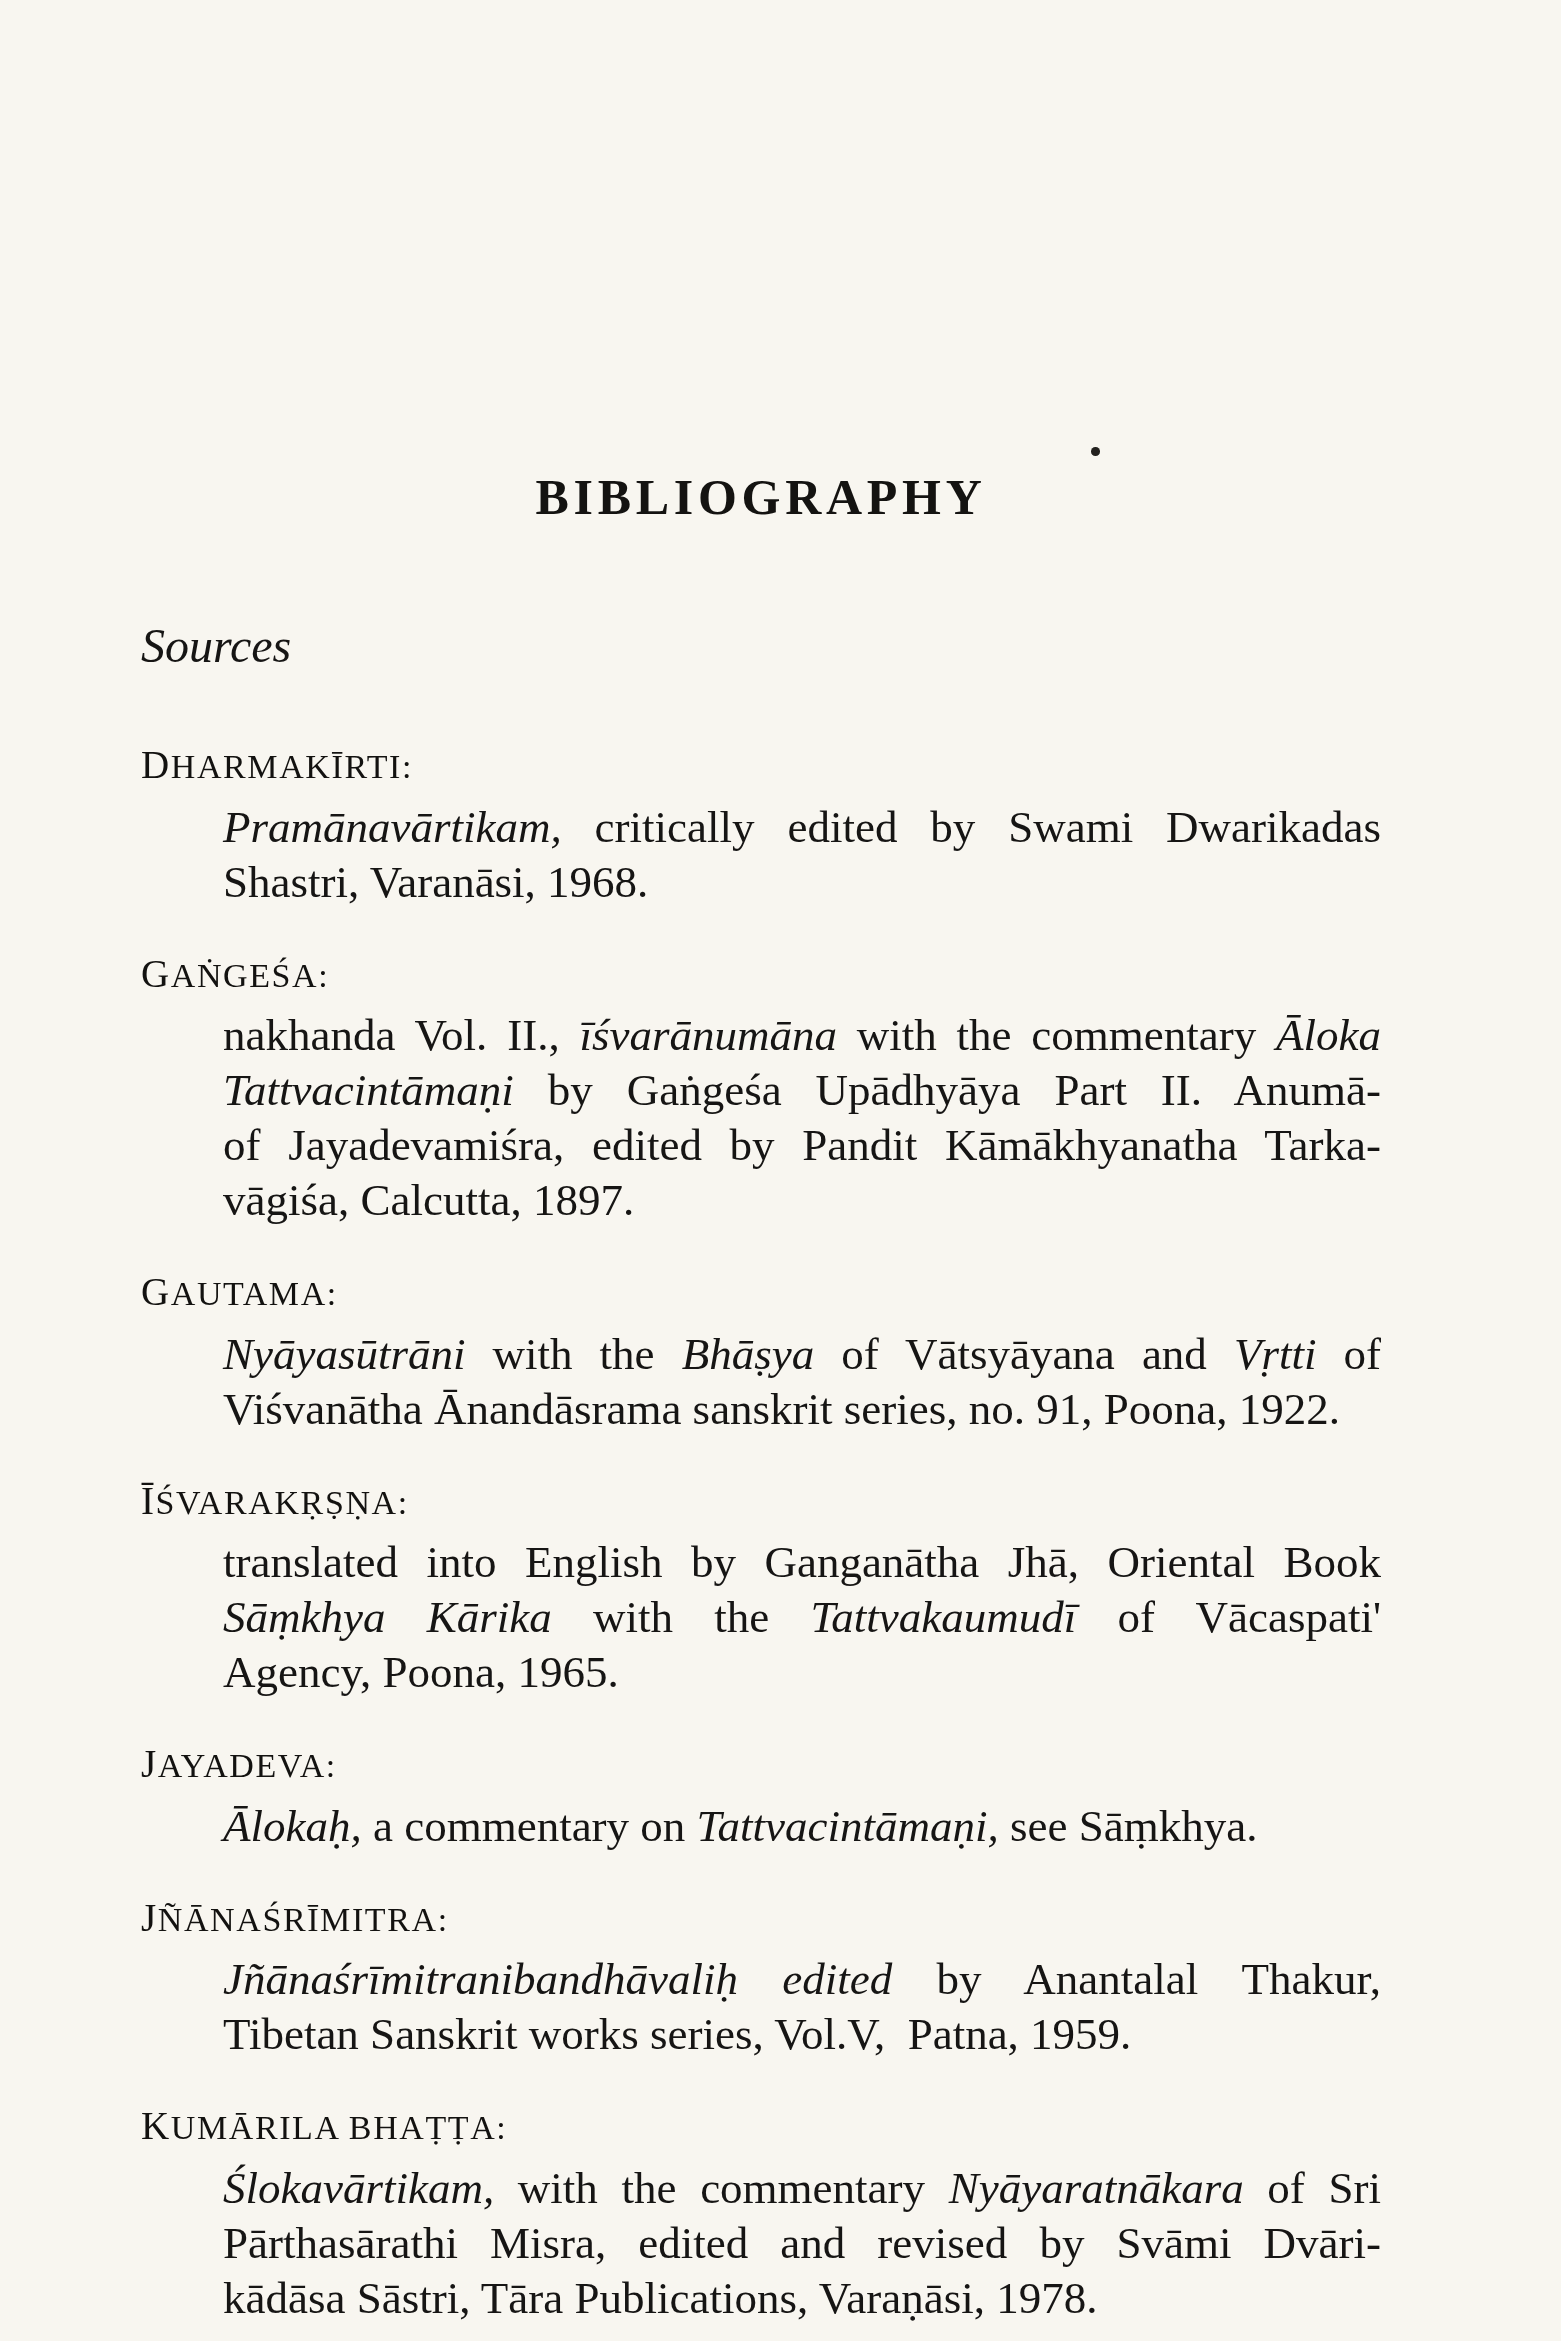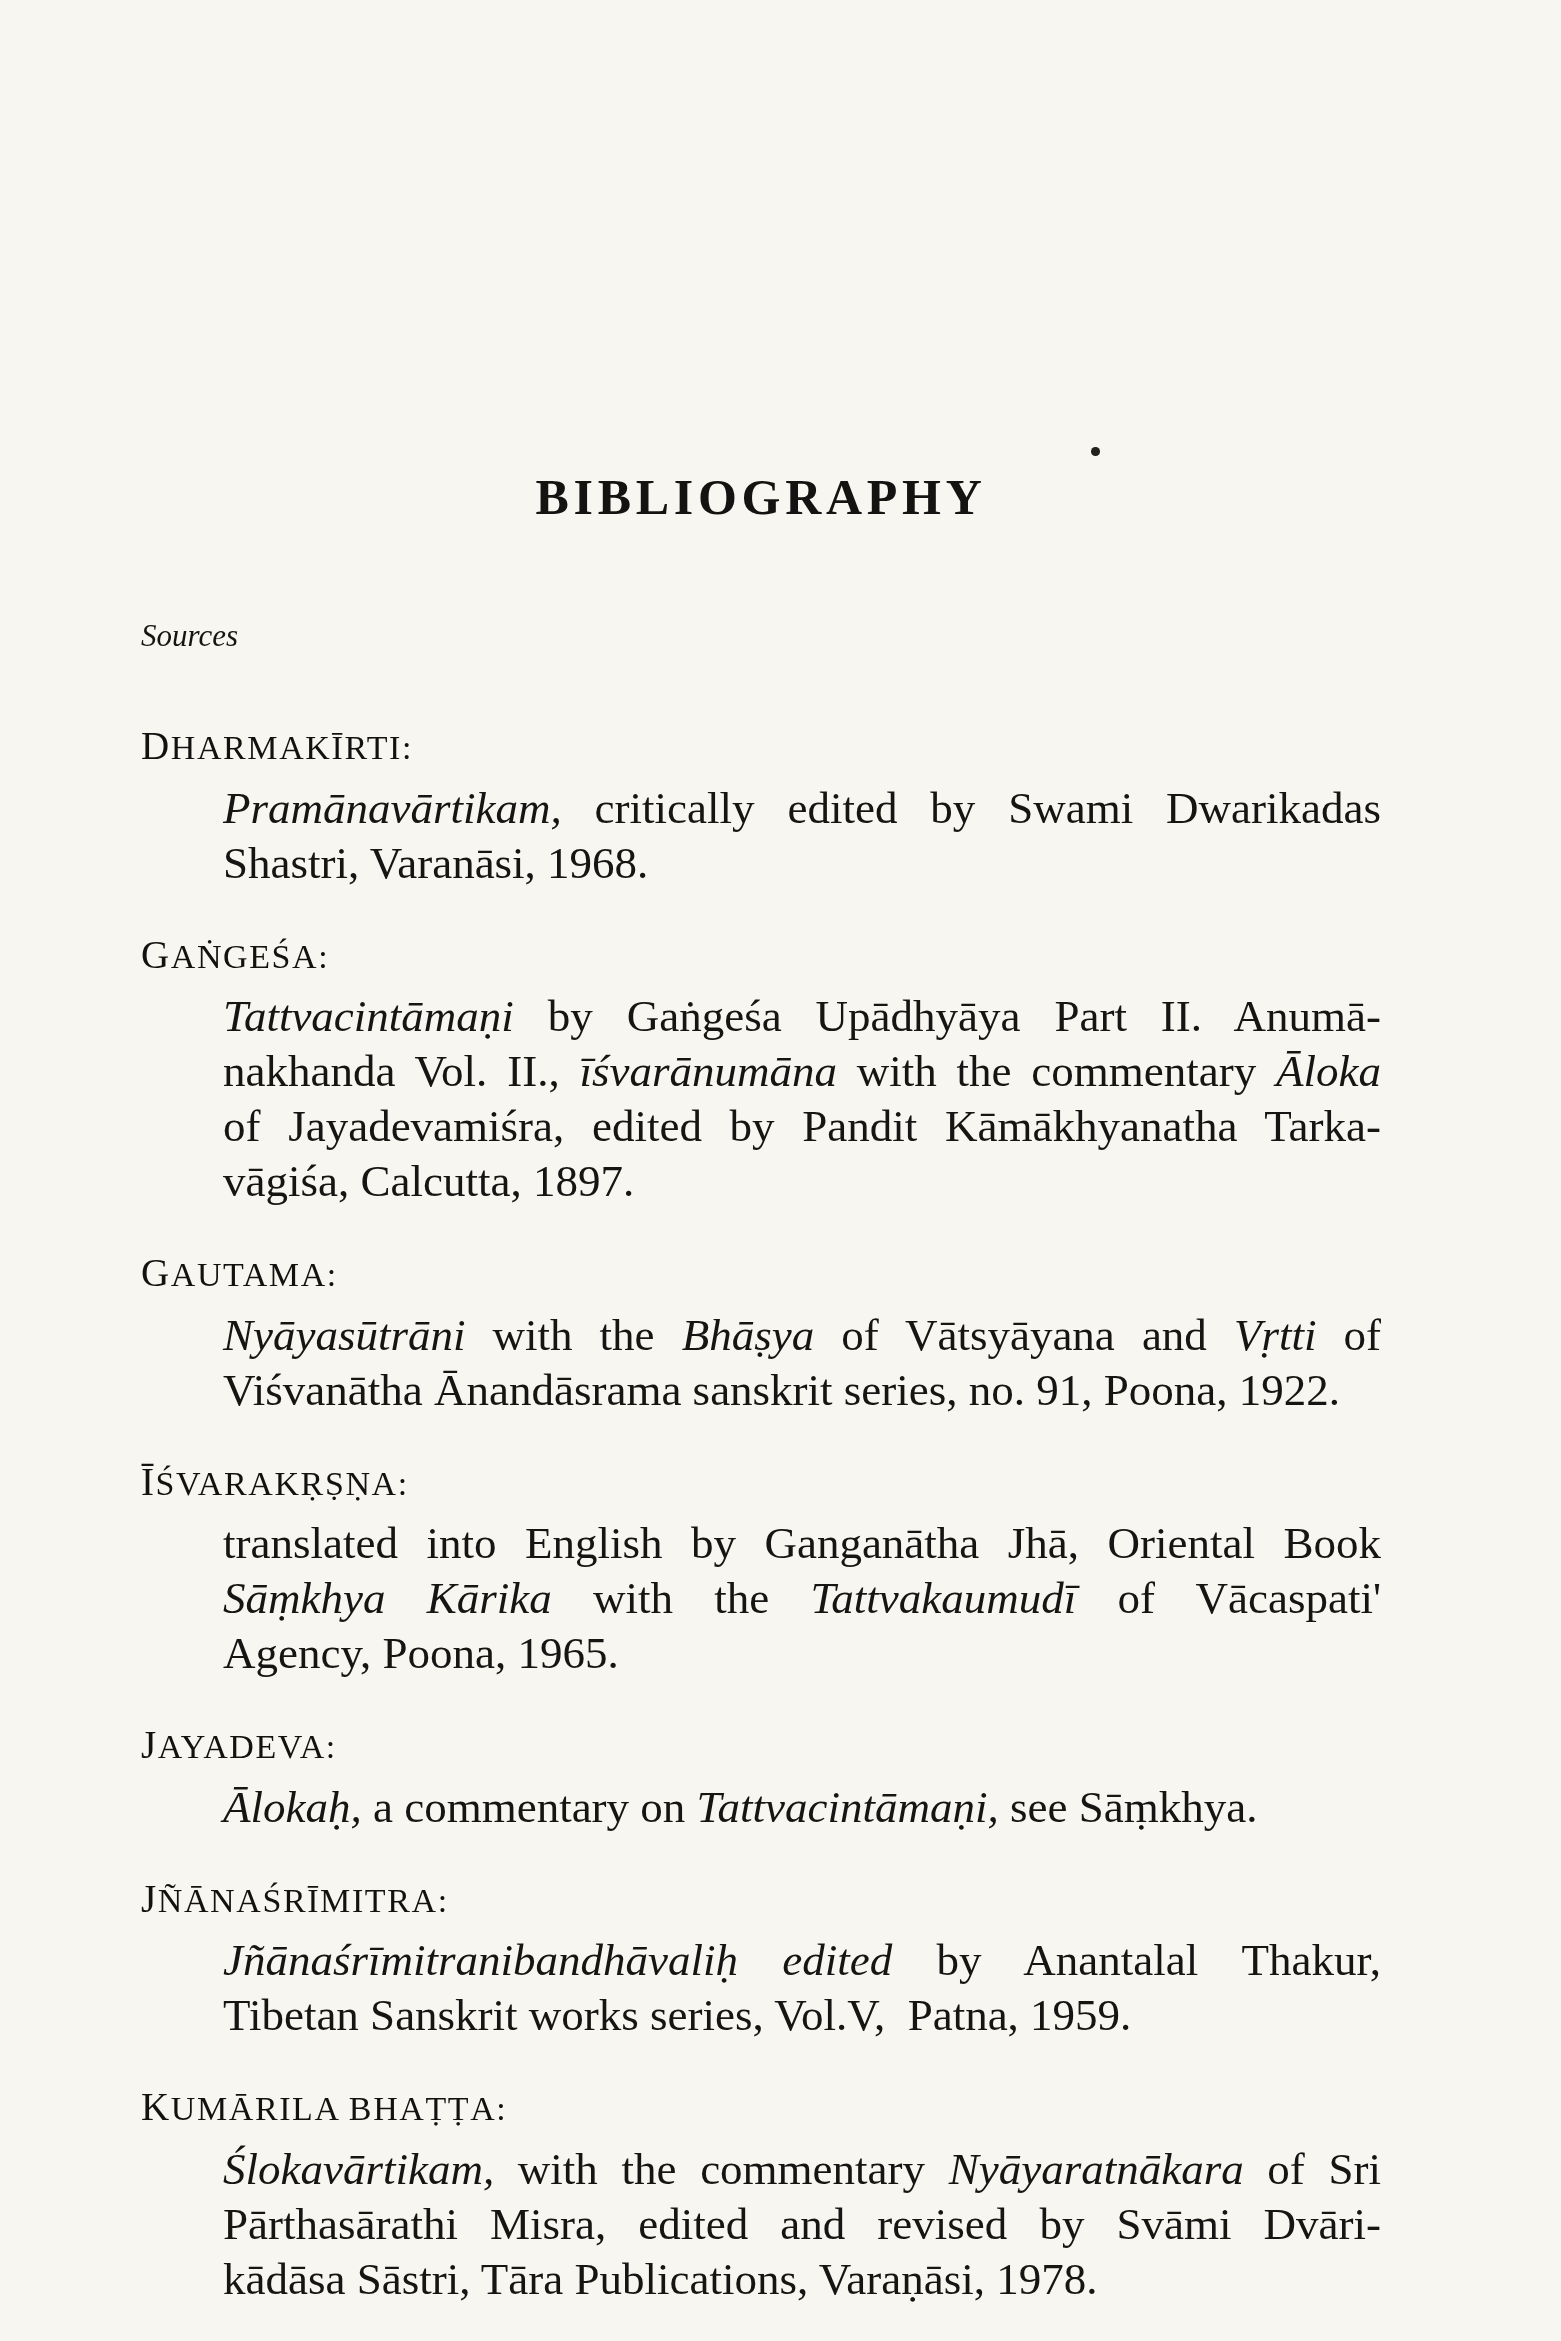--- a/index.html
+++ b/index.html
@@ -21,21 +21,21 @@
   .title {
     text-align: center;
     font-size: 50px;
     font-weight: 700;
     letter-spacing: 4.7px;
     margin: 0 0 92px 0;
     color: #141311;
   }
   .section-label {
     font-style: italic;
-    font-size: 31px;
+    font-size: 48px;
     margin: 0 0 69px 0;
   }
   .entry {
     margin-bottom: 41px;
   }
   .entry-heading {
     font-size: 34px;
     letter-spacing: 1.6px;
     margin-bottom: 12.5px;
     color: #131210;
@@ -79,22 +79,22 @@
       <div class="entry">
         <div class="entry-heading">DHARMAKĪRTI:</div>
         <div class="entry-body">
           <div class="line just"><span class="it">Pramānavārtikam,</span><span> critically edited by Swami Dwarikadas</span></div>
           <div class="line"><span>Shastri, Varanāsi, 1968.</span></div>
         </div>
       </div>
       <div class="entry">
         <div class="entry-heading">GAṄGEŚA:</div>
         <div class="entry-body">
+          <div class="line just"><span>nakhanda Vol. II., </span><span class="it">īśvarānumāna</span><span> with the commentary </span><span class="it">Āloka</span></div>
           <div class="line just"><span class="it">Tattvacintāmaṇi</span><span> by Gaṅgeśa Upādhyāya Part II. Anumā-</span></div>
-          <div class="line just"><span>nakhanda Vol. II., </span><span class="it">īśvarānumāna</span><span> with the commentary </span><span class="it">Āloka</span></div>
           <div class="line just"><span>of Jayadevamiśra, edited by Pandit Kāmākhyanatha Tarka-</span></div>
           <div class="line"><span>vāgiśa, Calcutta, 1897.</span></div>
         </div>
       </div>
       <div class="entry">
         <div class="entry-heading">GAUTAMA:</div>
         <div class="entry-body">
           <div class="line just"><span class="it">Nyāyasūtrāni</span><span> with the </span><span class="it">Bhāṣya</span><span> of Vātsyāyana and </span><span class="it">Vṛtti</span><span> of</span></div>
           <div class="line"><span>Viśvanātha Ānandāsrama sanskrit series, no. 91, Poona, 1922.</span></div>
         </div>

